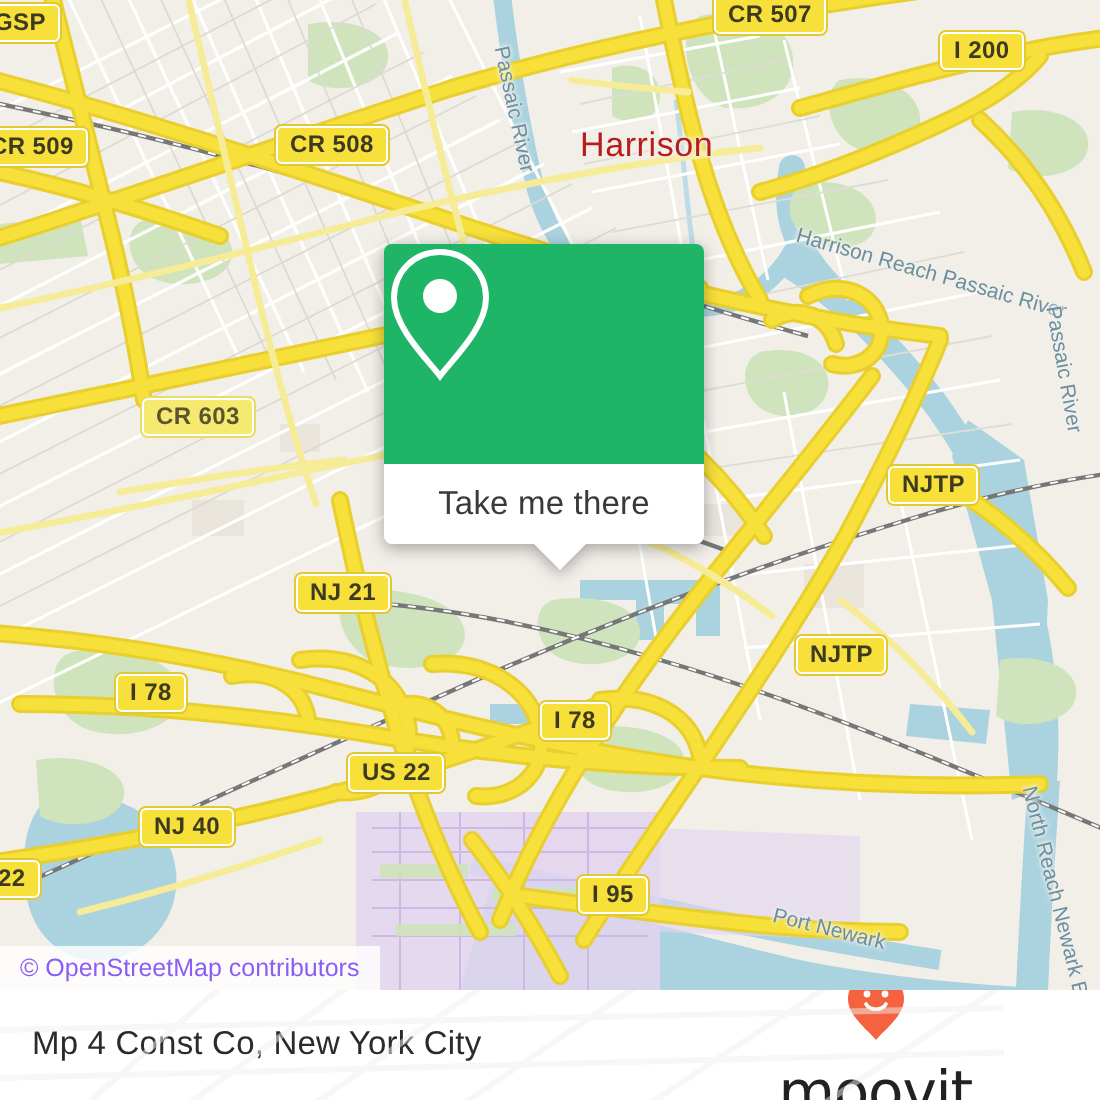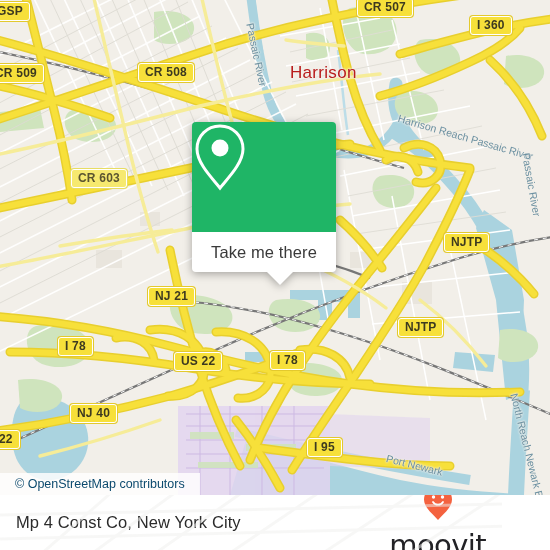--- a/index.html
+++ b/index.html
@@ -10,44 +10,44 @@
   }
   #app{position:relative;width:550px;height:550px;overflow:hidden;background:#fff;}
 
   
   .map{position:absolute;left:0;top:0;width:550px;height:495px;overflow:hidden;background:#f2efe9;}
   .map svg{position:absolute;left:0;top:0;}
 
   
   .attrib{
     position:absolute;left:0;bottom:0;height:22px;line-height:22px;
-    padding:0 15px;font-size:12.5px;color:#0c4a6e;
+    padding:0 10px;font-size:12.5px;color:#8b5cf6;
     background:rgba(255,255,255,0.82);white-space:nowrap;z-index:40;
   }
 
   
   .shield{
     position:absolute;z-index:30;
     background:#f7e03a;border:1.5px solid #ffffff;
     border-radius:3px;
     box-shadow:0 0 0 1px #e3c92e;
     color:#3d3a20;font-weight:bold;font-size:12px;
     padding:1px 6px 2px 6px;line-height:14px;white-space:nowrap;
     letter-spacing:.2px;
   }
-  .shield.pale{background:#f6e96f;color:#5a5430;box-shadow:0 0 0 1px #e8dd63;}
+  .shield.pale{background:#f6e96f;color:#5a5430;box-shadow:0 0 0 1px #e8dd63;margin-top:30px;}
 
   
   .mlabel{position:absolute;z-index:29;color:#8c8c8c;white-space:nowrap;
           font-size:11px;text-shadow:0 0 2px #f2efe9,0 0 2px #f2efe9,0 0 3px #f2efe9;}
   .mlabel.city{font-size:17px;color:#b91c1c;letter-spacing:.3px;}
   .mlabel.river{color:#6a8fa0;font-size:10.5px;}
 
   
-  .callout{position:absolute;left:192px;top:122px;width:144px;z-index:60;
+  .callout{position:absolute;left:192px;top:122px;width:160px;z-index:60;
            filter:drop-shadow(0 2px 4px rgba(0,0,0,.32));}
   .callout-top{height:110px;background:#1fb566;border-radius:4px 4px 0 0;
                display:flex;align-items:center;justify-content:center;}
   .callout-bottom{height:40px;background:#ffffff;border-radius:0 0 4px 4px;
                   display:flex;align-items:center;justify-content:center;}
   .callout-bottom span{font-size:16.5px;color:#3a3a3a;letter-spacing:.1px;}
   .callout-tail{position:absolute;left:75px;bottom:-13px;width:0;height:0;
                 border-left:13px solid transparent;border-right:13px solid transparent;
                 border-top:13px solid #ffffff;}
 
@@ -293,31 +293,31 @@
     <div class="mlabel river" style="left:388px;top:452px;transform:rotate(14deg);transform-origin:left top;">Port Newark</div>
 
     <div class="mlabel river" style="left:520px;top:392px;transform:rotate(76deg);transform-origin:left top;">North Reach Newark Bay</div>
 
     <div class="mlabel city" style="left:290px;top:63px;">Harrison</div>
 
     <div class="shield" style="left:-10px;top:2px;">GSP</div>
     <div class="shield" style="left:-12px;top:64px;">CR 509</div>
     <div class="shield" style="left:94px;top:63px;margin-left:44px;">CR 508</div>
     <div class="shield" style="left:357px;top:-2px;">CR 507</div>
-    <div class="shield" style="left:470px;top:16px;">I 360</div>
+    <div class="shield" style="left:470px;top:16px;">I 200</div>
     <div class="shield pale" style="left:71px;top:169px;">CR 603</div>
     <div class="shield" style="left:444px;top:233px;">NJTP</div>
     <div class="shield" style="left:148px;top:287px;text-align:right;">NJ 21</div>
     <div class="shield" style="left:398px;top:318px;">NJTP</div>
     <div class="shield" style="left:58px;top:337px;">I 78</div>
     <div class="shield" style="left:270px;top:351px;">I 78</div>
-    <div class="shield" style="left:174px;top:352px;">US 22</div>
+    <div class="shield" style="left:174px;top:377px;">US 22</div>
     <div class="shield" style="left:70px;top:404px;">NJ 40</div>
     <div class="shield" style="left:-8px;top:430px;">22</div>
-    <div class="shield" style="left:307px;top:438px;">I 95</div>
+    <div class="shield" style="left:289px;top:438px;">I 95</div>
 
     <div class="callout">
       <div class="callout-top">
         <span>
           <svg width="56" height="70" viewBox="0 0 56 70" aria-hidden="true">
             <path d="M28,4 C15,4 5,14 5,27 C5,42 22,58 28,66 C34,58 51,42 51,27 C51,14 41,4 28,4 Z" fill="none" stroke="#ffffff" stroke-width="3"></path>
             <circle cx="28" cy="26" r="8.5" fill="#ffffff"></circle>
           </svg>
         </span>
       </div>

